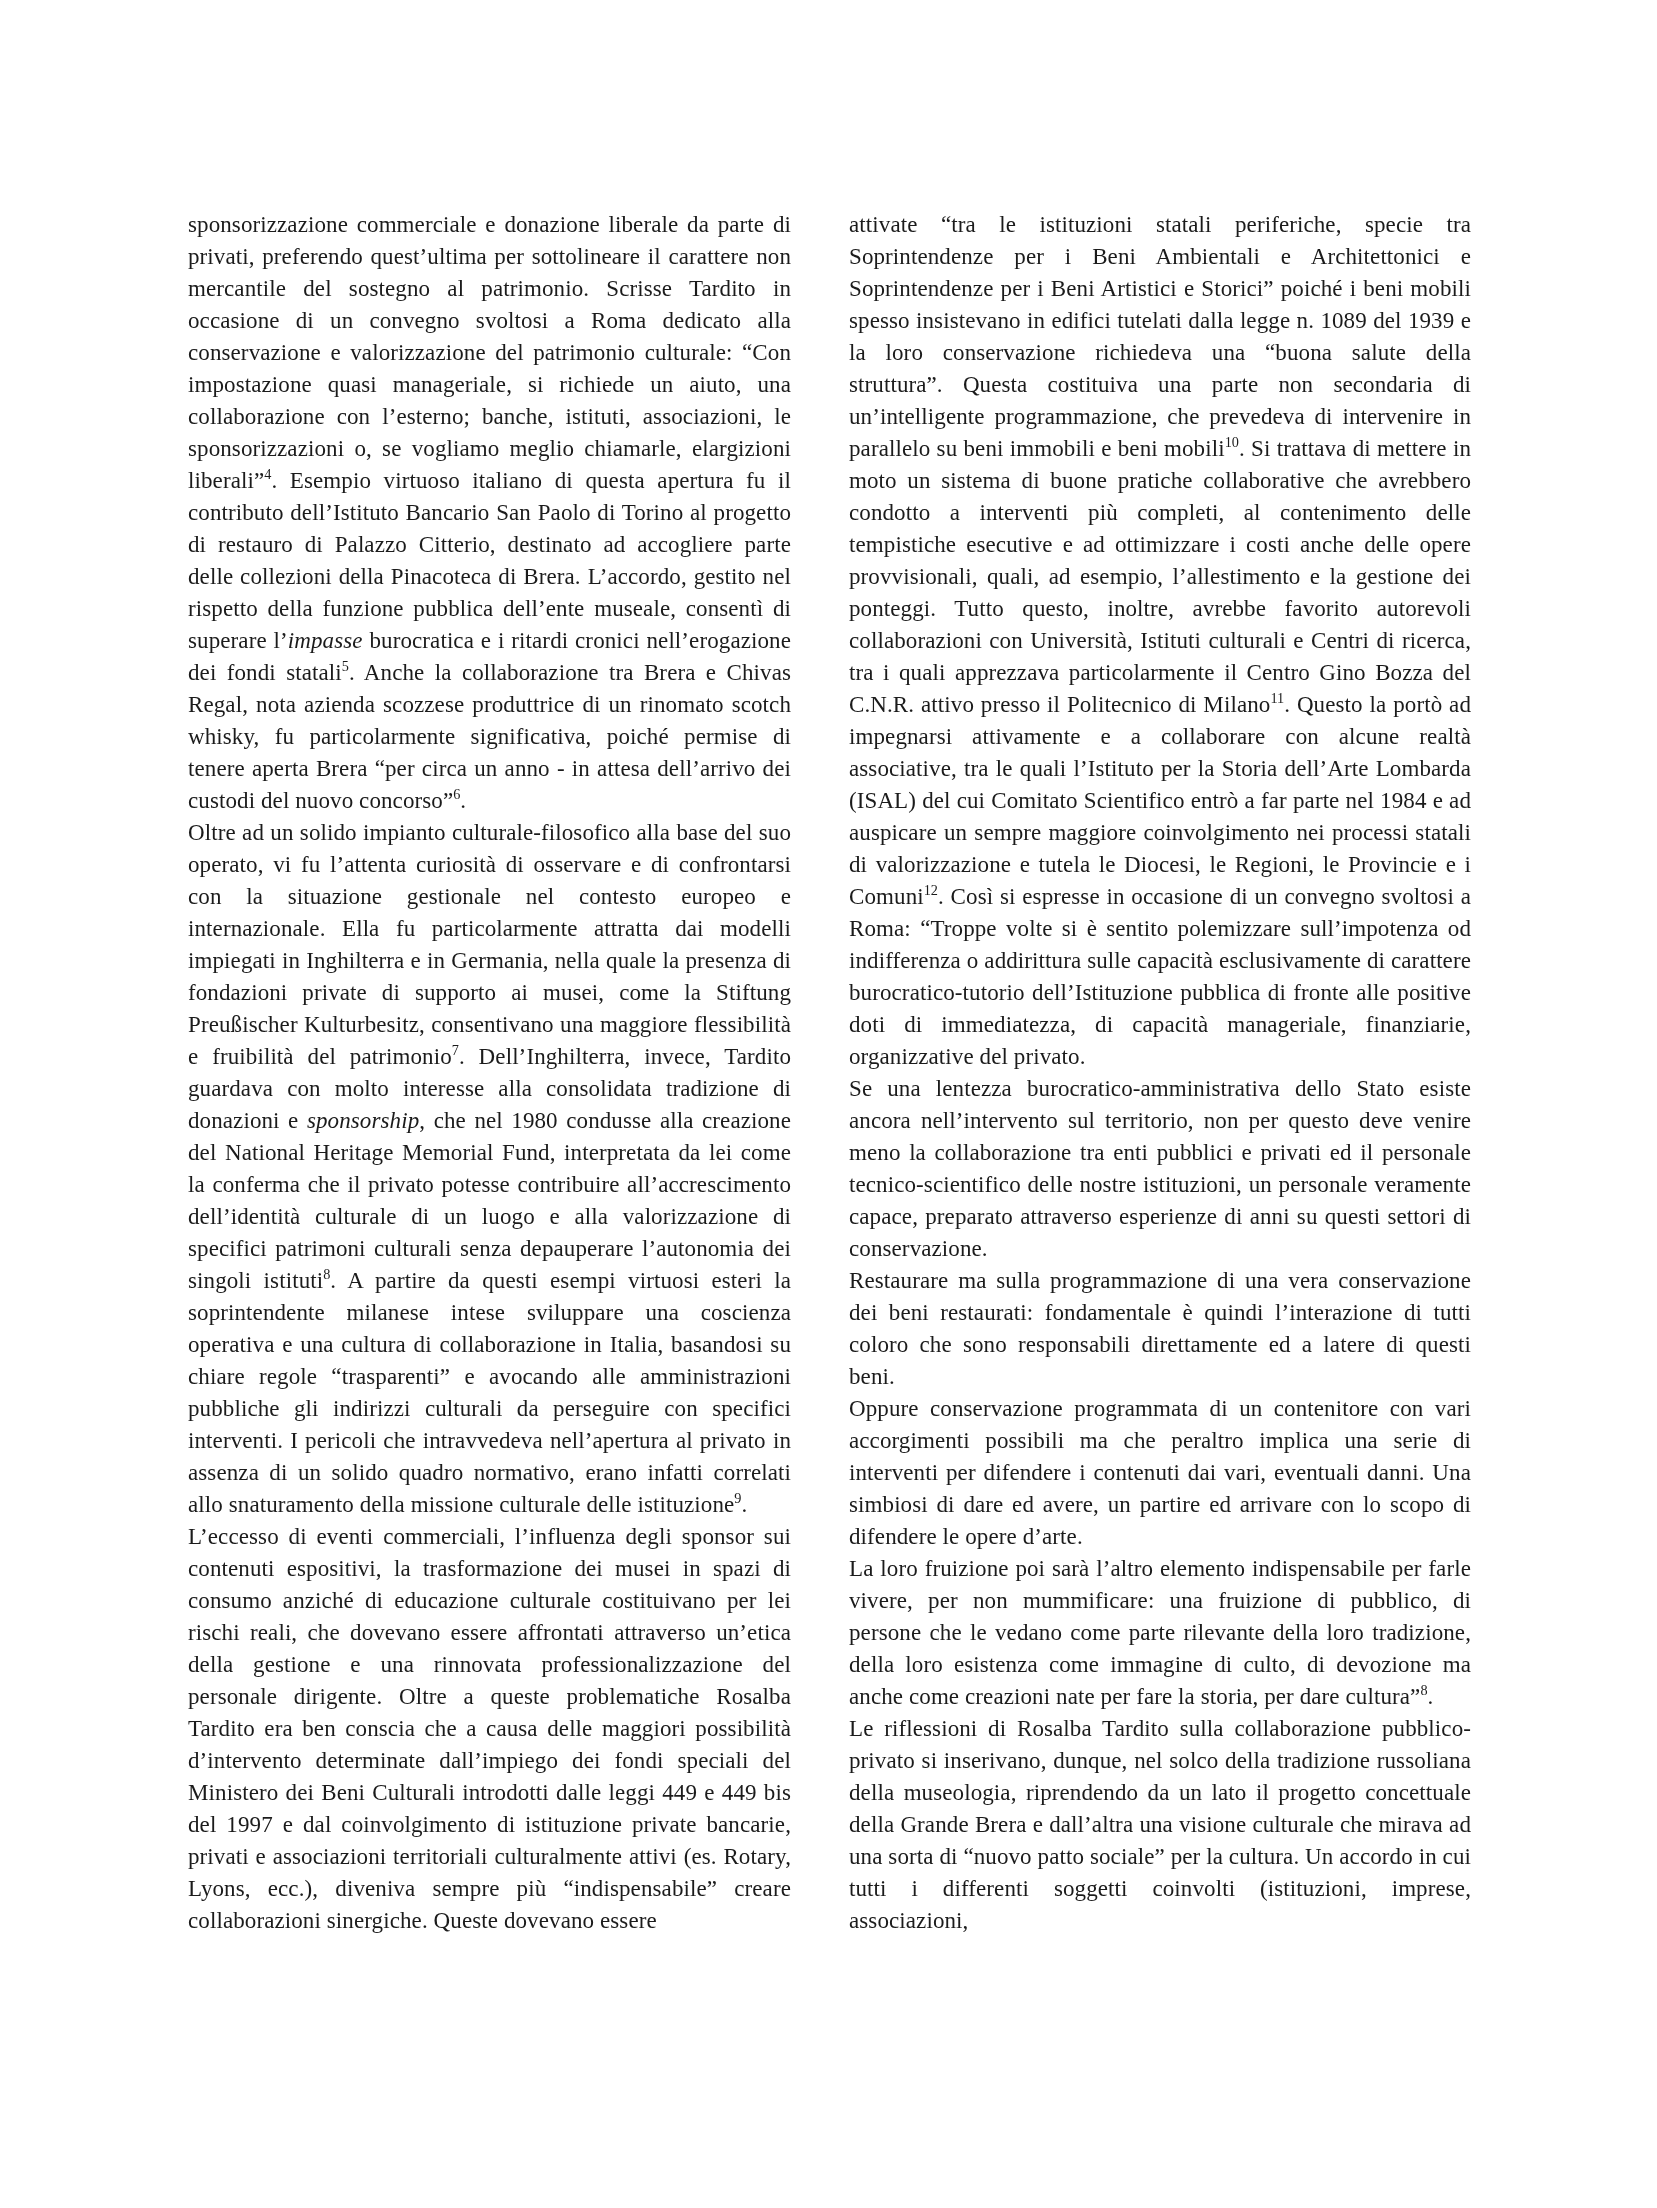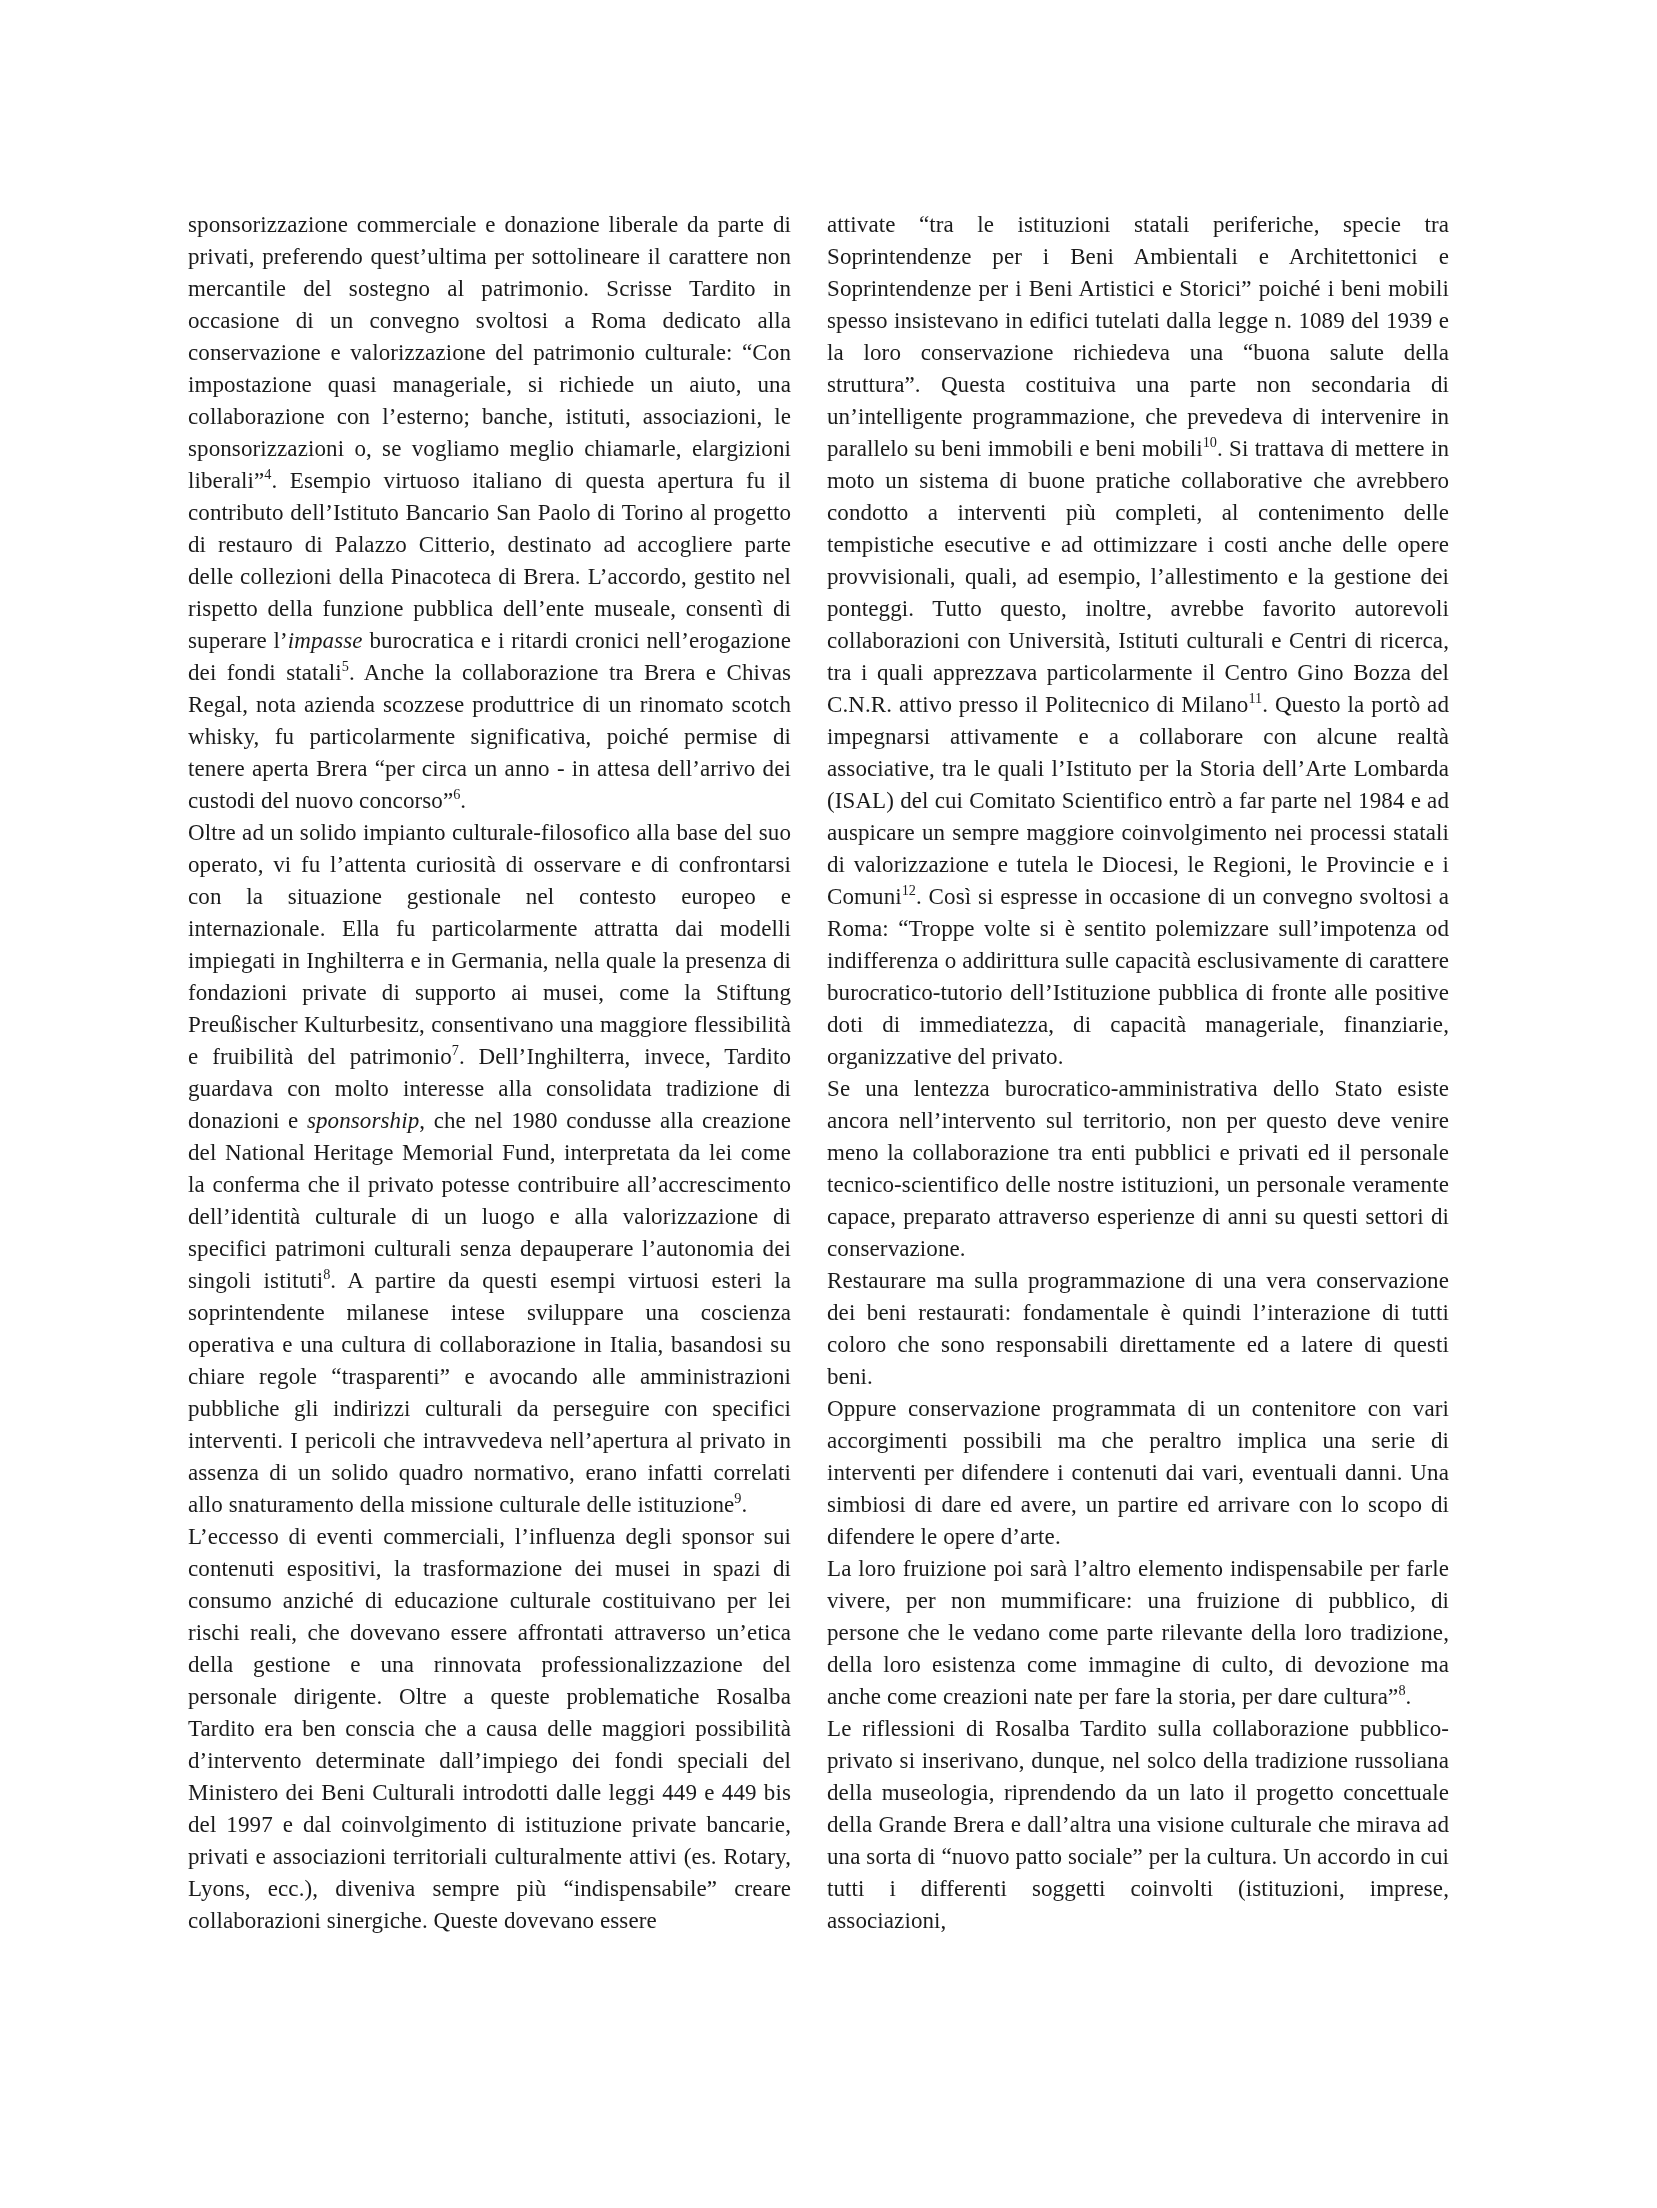--- a/index.html
+++ b/index.html
@@ -19,21 +19,21 @@
   .col {
     position: absolute;
     top: 180px;
     font-size: 23px;
     line-height: 32px;
     text-align: justify;
     letter-spacing: 0.1px;
     margin-top: 29px;
   }
   .col-left  { left: 188px;  width: 603px; }
-  .col-right { left: 827px;  width: 622px; }
+  .col-right { left: 849px;  width: 622px; }
   .col p {
     margin: 0;
     padding: 0;
   }
   .col p i { font-style: italic; }
   .col p sup {
     font-size: 0.62em;
     line-height: 0;
     vertical-align: super;
     letter-spacing: 0;

